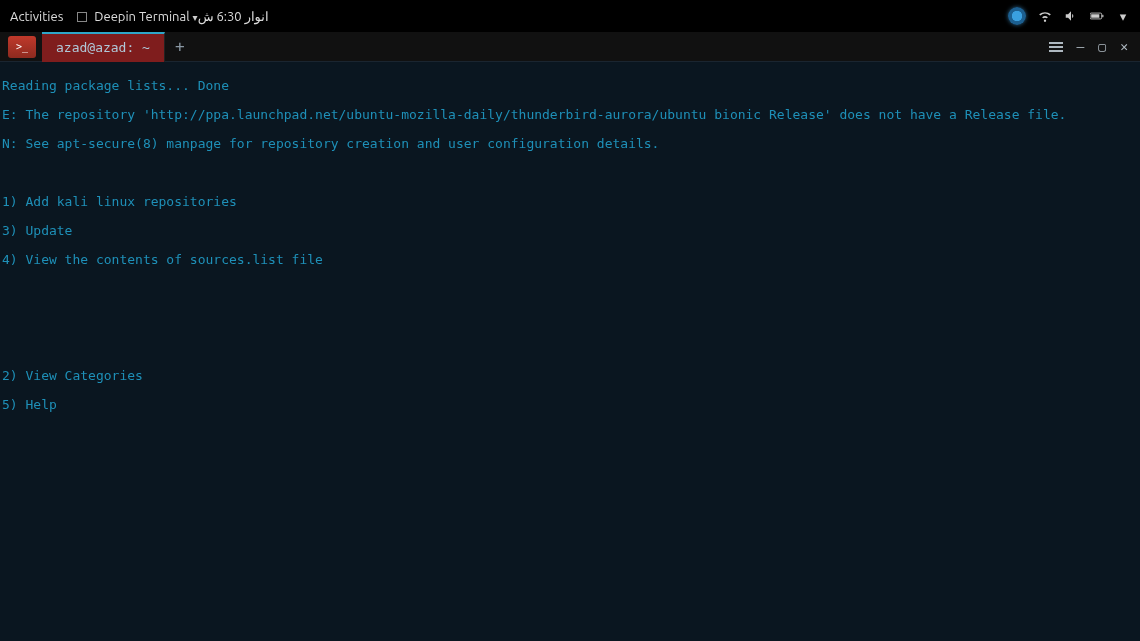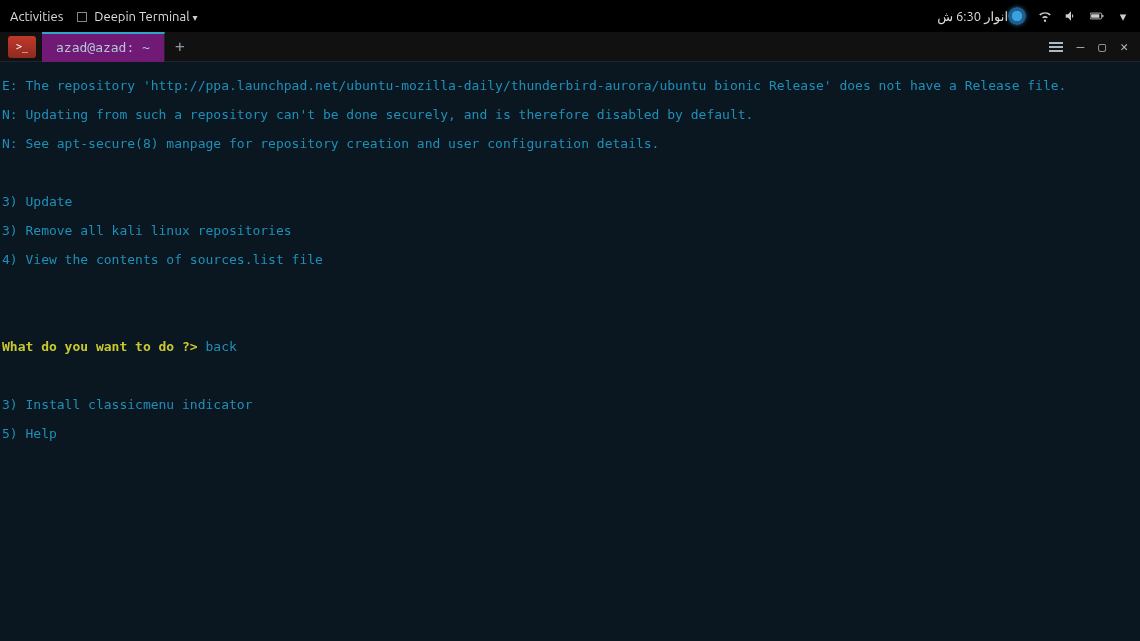--- a/index.html
+++ b/index.html
@@ -15,21 +15,21 @@
     height: 26px;
     background: #000;
     color: #ddd;
     display: flex;
     align-items: center;
     padding: 16px 10px;
     font-family: "Ubuntu", sans-serif;
     font-size: 13px;
   }
   .topbar-left { display: flex; align-items: center; gap: 14px; }
-  .topbar-center { flex: 1; text-align: right; direction: rtl; }
+  .topbar-center { flex: 1; text-align: left; direction: rtl; }
   .topbar-right { display: flex; align-items: center; gap: 12px; }
   .tray-icon { width: 14px; height: 14px; display: inline-flex; align-items: center; justify-content: center; color: #ccc; }
   .windowbar {
     height: 30px;
     background: #111;
     display: flex;
     align-items: center;
     border-bottom: 1px solid #1a2530;
   }
   .app-icon {
@@ -41,21 +41,21 @@
     color: #fff; font-size: 10px;
   }
   .tab {
     height: 30px;
     display: flex;
     align-items: center;
     padding: 0 14px;
     color: #b0c8d8;
     border-right: 1px solid #222;
     border-top: 2px solid #2fa6c9;
-    background: #701a75;
+    background: #7f1d1d;
   }
   .tab-add {
     width: 30px; height: 30px;
     display: flex; align-items: center; justify-content: center;
     color: #8a98a4; font-size: 16px;
   }
   .winctrl {
     margin-left: auto;
     display: flex; align-items: center; gap: 14px;
     padding-right: 12px;
@@ -129,32 +129,31 @@
         <i></i>
         <i></i>
       </span>
     <span>—</span>
     <span>▢</span>
     <span>✕</span>
   </div>
 </div>
 
 <div class="terminal">
+<div class="row"><span>Reading package lists... Done</span></div>
 <div class="row"><span class="cyan">E: The repository 'http://ppa.launchpad.net/ubuntu-mozilla-daily/thunderbird-aurora/ubuntu bionic Release' does not have a Release file.</span></div>
-<div class="row"><span class="cyan">N: Updating from such a repository can't be done securely, and is therefore disabled by default.</span></div>
 <div class="row"><span class="cyan">N: See apt-secure(8) manpage for repository creation and user configuration details.</span></div>
 <div class="row"></div>
+<div class="row"><span class="cyan">1) Add kali linux repositories</span></div>
 <div class="row"><span class="cyan">3) Update</span></div>
-<div class="row"><span class="cyan">3) Remove all kali linux repositories</span></div>
 <div class="row"><span class="cyan">4) View the contents of sources.list file</span></div>
 <div class="row"></div>
 <div class="row"></div>
-<div class="row"><span class="yellow bold">What do you want to do ?&gt;</span><span class="cyan"> back</span></div>
 <div class="row"></div>
-<div class="row"><span class="cyan">3) Install classicmenu indicator</span></div>
+<div class="row"><span class="cyan">2) View Categories</span></div>
 <div class="row"><span class="cyan">5) Help</span></div>
 <div class="row"></div>
 <div class="row"></div>
 
 
 
 
 
 
 

